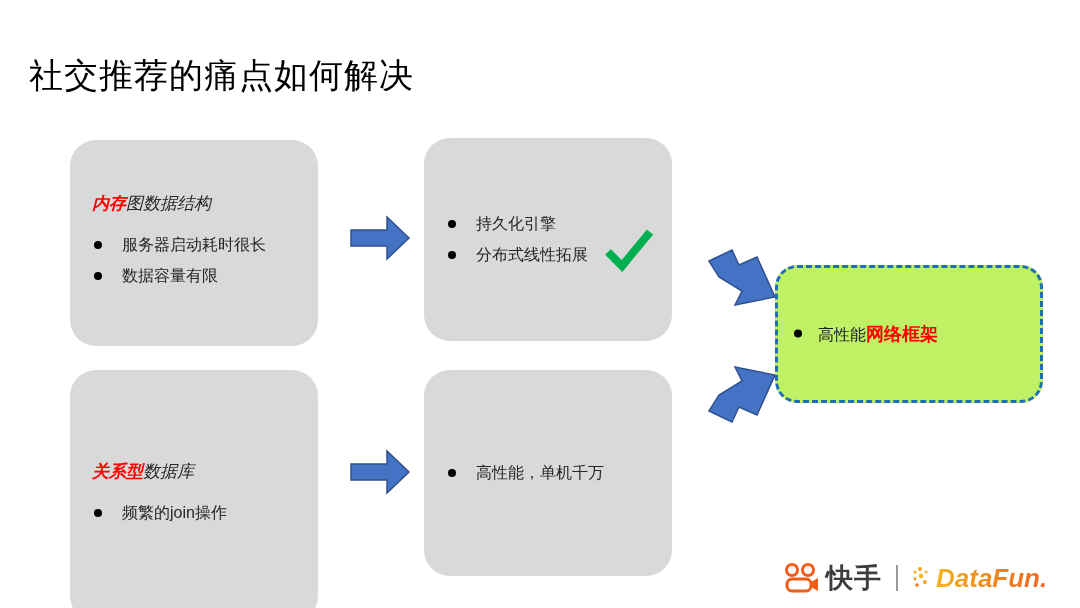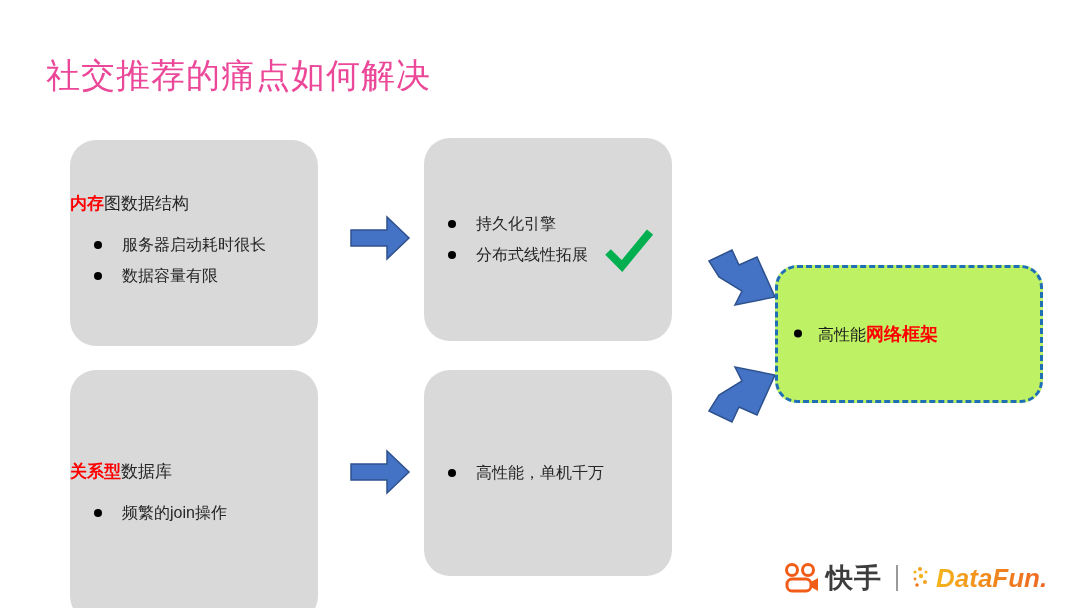--- a/index.html
+++ b/index.html
@@ -16,25 +16,25 @@
   }
   .slide {
     position: absolute;
     left: 0; top: 0;
     width: 1080px;
     height: 608px;
   }
   
   .slide-title {
     position: absolute;
-    left: 46px;
+    left: 29px;
     top: 52px;
     font-size: 34px;
     line-height: 46px;
-    color: #ec4899;
+    color: #000000;
     letter-spacing: 1px;
     white-space: nowrap;
   }
   
   .gbox {
     position: absolute;
     background: #d9d9d9;
     border-radius: 26px;
   }
   #box-memory   { left: 70px;  top: 140px; width: 248px; height: 206px; }
@@ -47,22 +47,24 @@
     left: 0; top: 0;
     width: 100%; height: 100%;
     display: flex;
     flex-direction: column;
     justify-content: center;
   }
   .box-heading {
     font-size: 17px;
     line-height: 26px;
     color: #262626;
+    padding-left: 22px;
     margin-bottom: 8px;
     white-space: nowrap;
+    font-style: italic;
   }
   .box-heading .hl {
     color: #ff0000;
     font-weight: bold;
   }
   .blist {
     list-style: none;
     margin: 0;
     padding: 0;
   }

